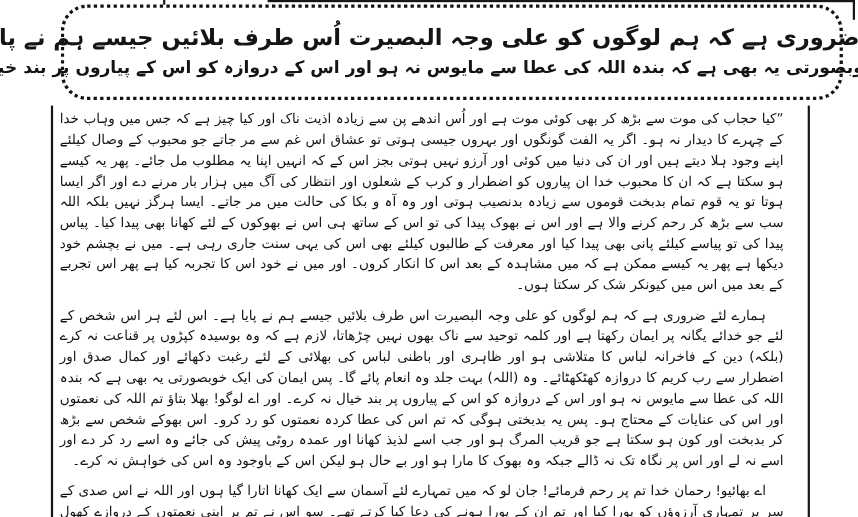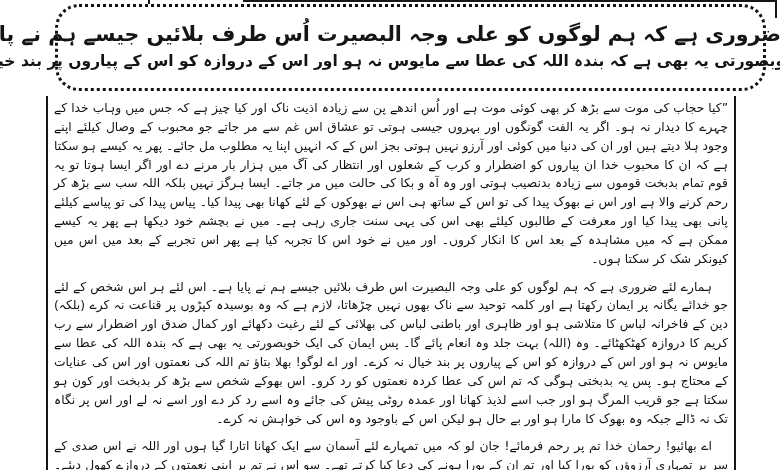--- a/index.html
+++ b/index.html
@@ -51,21 +51,21 @@
     width:690px; height:374px;
     box-sizing:border-box;
     border-left:2px solid #161616;
     border-right:2px solid #161616;
     padding:3px 6px 0 6px;
     overflow:hidden;
     background:#ffffff;
   }
   .body-text { direction:rtl; }
   .body-text p {
-    margin:0 0 9px 0;
+    margin:0 16px 9px 0;
     font-size:12.3px;
     line-height:18.85px;
     text-align:justify;
     text-justify:inter-word;
     color:#141414;
   }
   .body-text p.indent { text-indent:16px; }
   .body-text p:last-child { margin-bottom:0; }
 </style>
 </head>

